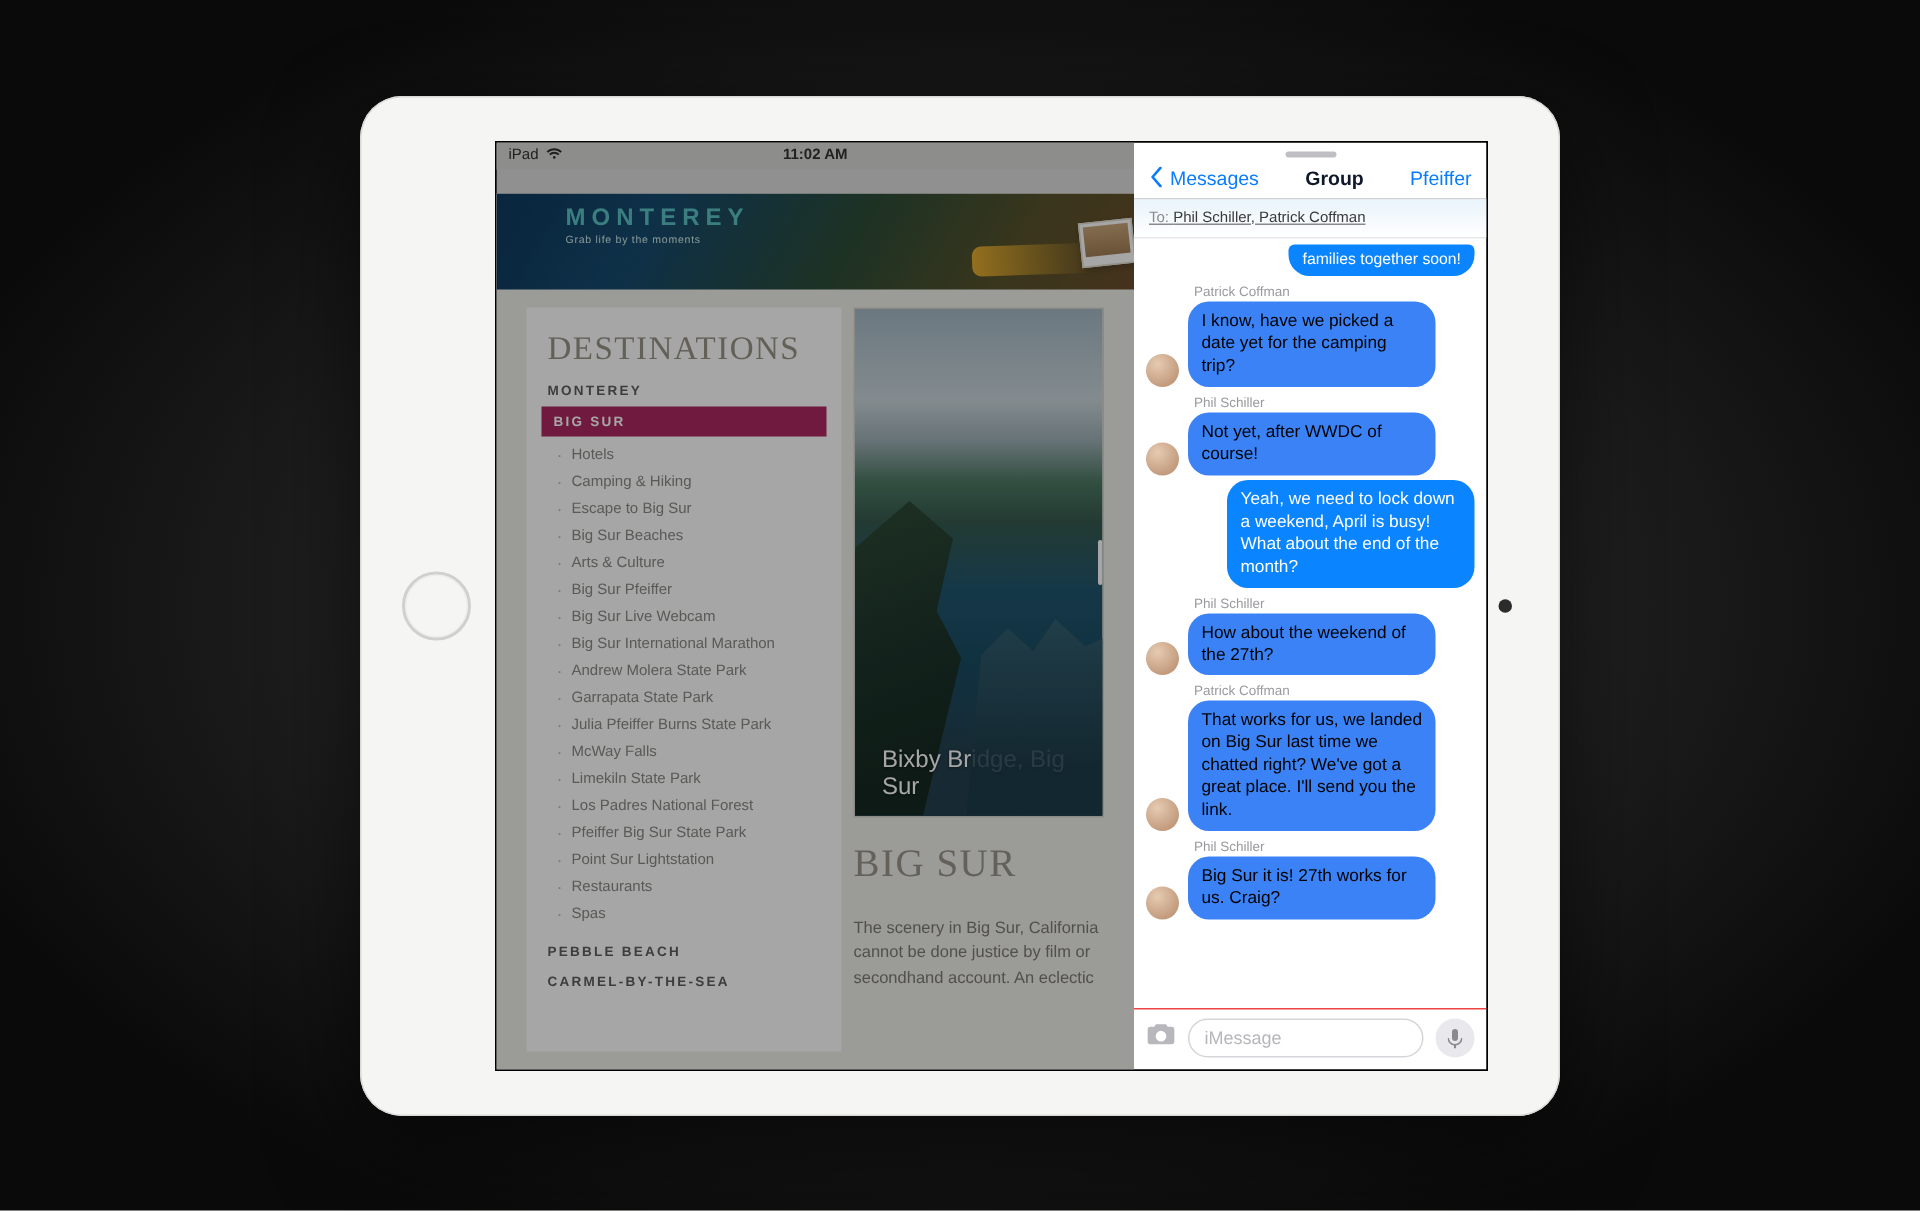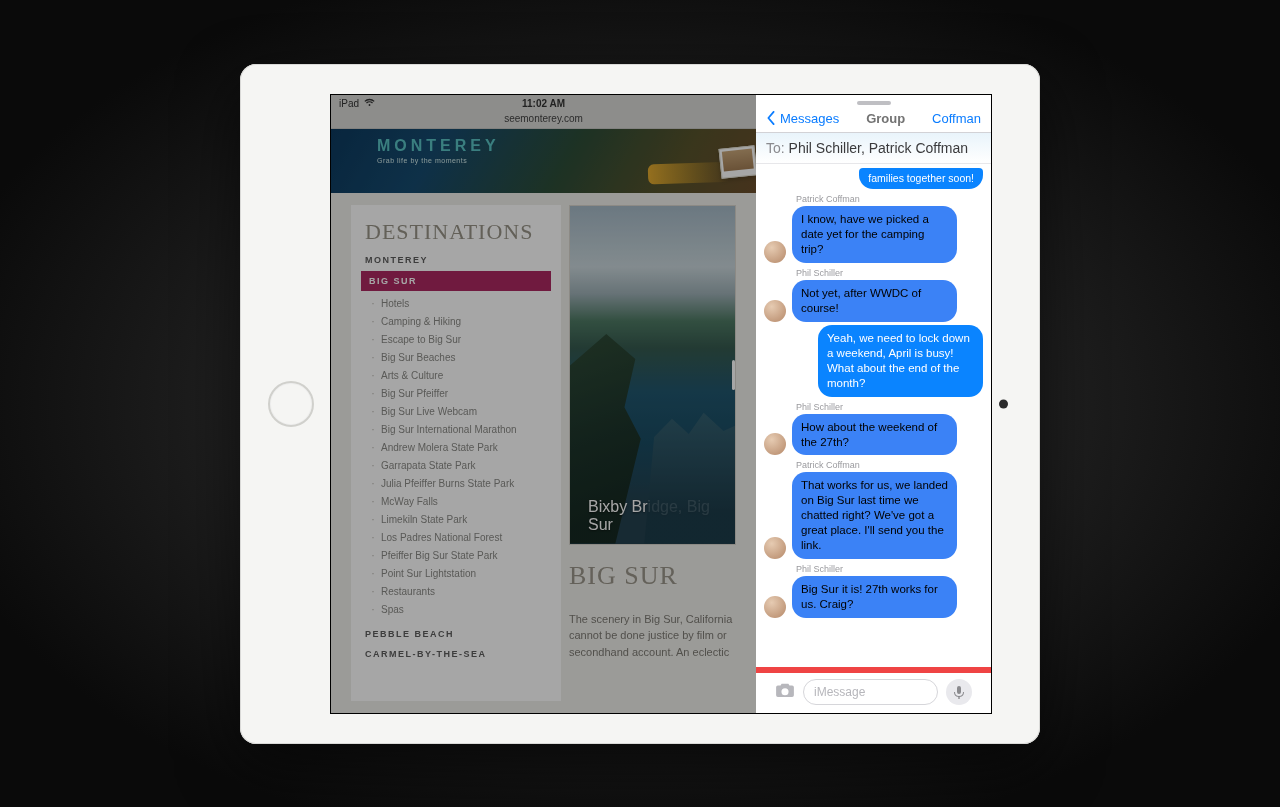--- a/index.html
+++ b/index.html
@@ -5,21 +5,21 @@
   * { box-sizing: border-box; margin: 0; padding: 0; }
   html, body { width: 1280px; height: 807px; overflow: hidden; }
   body {
     background: radial-gradient(ellipse at center, #3a3a3a 0%, #0a0a0a 80%);
     font-family: -apple-system, "Helvetica Neue", Arial, sans-serif;
     display: flex; align-items: center; justify-content: center;
   }
   
   .ipad-frame {
     width: 800px; height: 680px; background: #f5f5f3;
-    border-radius: 16px; position: relative;
+    border-radius: 28px; position: relative;
     box-shadow: 0 20px 60px rgba(0,0,0,.6), inset 0 0 0 1px #d9d9d7;
   }
   .home-button {
     position: absolute; left: 28px; top: 50%; transform: translateY(-50%);
     width: 46px; height: 46px; border-radius: 50%;
     border: 2px solid #d0d0cc; background: #f5f5f3;
     box-shadow: inset 0 0 0 1px #eee;
   }
   .front-camera {
     position: absolute; right: 32px; top: 50%; transform: translateY(-50%);
@@ -100,36 +100,36 @@
   .hero-pager { position:absolute; right:0; top:50%; transform:translateY(-50%); width:3px; height:30px; background:#fff; border-radius:2px;}
 
   .article-title { font-family: Georgia, serif; font-size:26px; color:#9a968a; letter-spacing:1px; margin:16px 0 6px;}
   .article-body { font-size:11px; color:#7d7b74; line-height:1.5; max-width:300px;margin-top:20px;}
 
   
   .grabber { width:34px; height:4px; background:#bfbfc3; border-radius:3px; margin:6px auto 4px;}
   .nav-bar { display:flex; align-items:center; justify-content:space-between; padding:2px 10px 6px; border-bottom:1px solid #d2d2d6;}
   .nav-back { color:#0a7cff; font-size:13px; display:flex; align-items:center; gap:4px;}
   .nav-back svg { width:10px; height:14px; }
-  .nav-title { font-weight:700; font-size:13px; color:#737373;}
+  .nav-title { font-weight:700; font-size:13px; color:#0f172a;}
   .nav-details { color:#0a7cff; font-size:13px;}
-  .to-line { font-size:14px; color:#8a8a8e; padding:7px 10px; border-bottom:1px solid #e7e7ea;
-    background:linear-gradient(180deg,#e9f4fb,#fff);}
+  .to-line { font-size:10px; color:#8a8a8e; padding:7px 10px; border-bottom:1px solid #e7e7ea;
+    background:linear-gradient(180deg,#e9f4fb,#fff);text-decoration:underline;}
   .to-line .names{ color:#3a3a3c;}
   .thread { flex:1; overflow:hidden; padding:4px 8px 0; font-size:11.5px; }
   .sender { font-size:9px; color:#9a9a9e; margin:5px 0 2px 32px;}
   .row-inc { display:flex; align-items:flex-end; gap:6px; margin-bottom:3px;}
   .row-out { display:flex; justify-content:flex-end; margin-bottom:3px;}
   .avatar { width:22px; height:22px; border-radius:50%; background:radial-gradient(circle at 35% 30%, #e6cbb2, #b58868); flex:0 0 22px;}
   .bubble { border-radius:14px; padding:6px 9px; max-width:165px; line-height:1.3;}
   .bubble.inc { background:#3b82f6; color:#000;}
   .bubble.out { background:#0a84ff; color:#fff;}
   .bubble.out.partial { border-top-left-radius:4px; border-top-right-radius:4px; padding:4px 9px; font-size:10.5px;text-align:center;}
 
-  .compose { display:flex; align-items:center; gap:8px; padding:6px 19px 8px; border-top:6px solid #ef4444;}
+  .compose { display:flex; align-items:center; gap:8px; padding:6px 8px 8px; border-top:1px solid #ef4444;}
   .cam-icon svg { width:20px; height:16px; fill:#b7b7bc;}
   .compose-field { flex:1; border:1px solid #d6d6da; border-radius:14px; height:26px; display:flex; align-items:center; padding:0 10px; color:#b6b6bb; font-size:12px;}
   .mic-icon { width:26px; height:26px; border-radius:50%; background:#e9e9ed; display:flex; align-items:center; justify-content:center;}
   .mic-icon svg { width:10px; height:14px; fill:#8a8a8e;}
 </style>
 </head>
 <body>
 
 <div class="ipad-frame">
   <div class="home-button"></div>
@@ -143,21 +143,20 @@
           <div class="status-left">
             <span>iPad</span>
             <span class="wifi-icon">
               <svg viewBox="0 0 12 9">
                   <path d="M6 8.2a1 1 0 100-2 1 1 0 000 2zM2.2 4.6a5.4 5.4 0 017.6 0l-1 1a4 4 0 00-5.6 0zM.4 2.8a8 8 0 0111.2 0l-1 1a6.6 6.6 0 00-9.2 0z" fill="#333"></path>
                 </svg>
             </span>
           </div>
           <div class="status-center">11:02 AM</div>
         </div>
-        <div class="url-bar">seemonterey.com</div>
 
         <div class="site">
           <div class="site-banner">
             <div class="site-logo">MONTEREY</div>
             <div class="site-tagline">Grab life by the moments</div>
             <div class="brush"></div>
             <div class="polaroid"></div>
           </div>
 
           <div class="site-body">
@@ -204,21 +203,21 @@
       <div class="right-app">
         <div class="grabber"></div>
         <div class="nav-bar">
           <div class="nav-back">
             <svg viewBox="0 0 10 16">
                 <path d="M8 1L2 8l6 7" stroke="#0a7cff" stroke-width="2" fill="none" stroke-linecap="round" stroke-linejoin="round"></path>
               </svg>
             <span>Messages</span>
           </div>
           <div class="nav-title">Group</div>
-          <div class="nav-details">Coffman</div>
+          <div class="nav-details">Pfeiffer</div>
         </div>
         <div class="to-line">
           <span>To:</span>
           <span class="names">Phil Schiller, Patrick Coffman</span>
         </div>
 
         <div class="thread">
           <div class="row-out">
               <div class="bubble out partial">families together soon!</div>
             </div>

